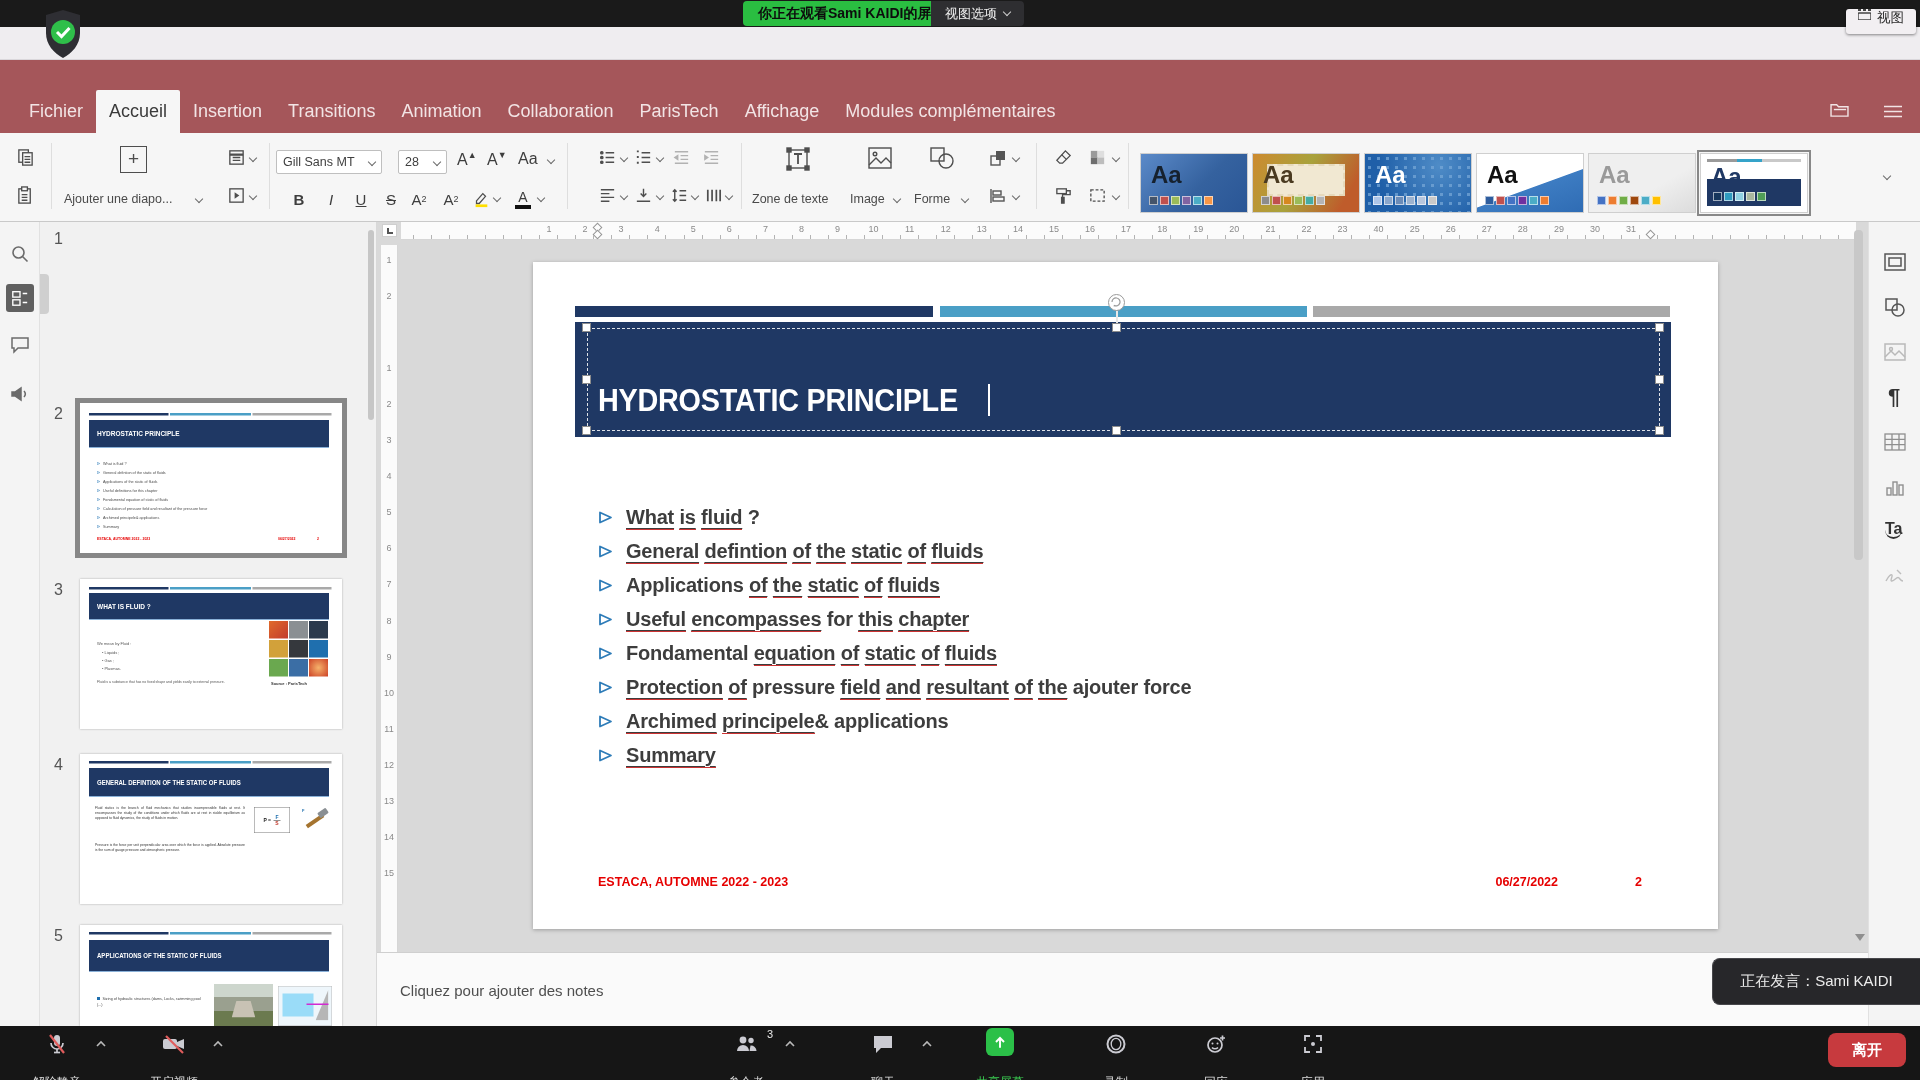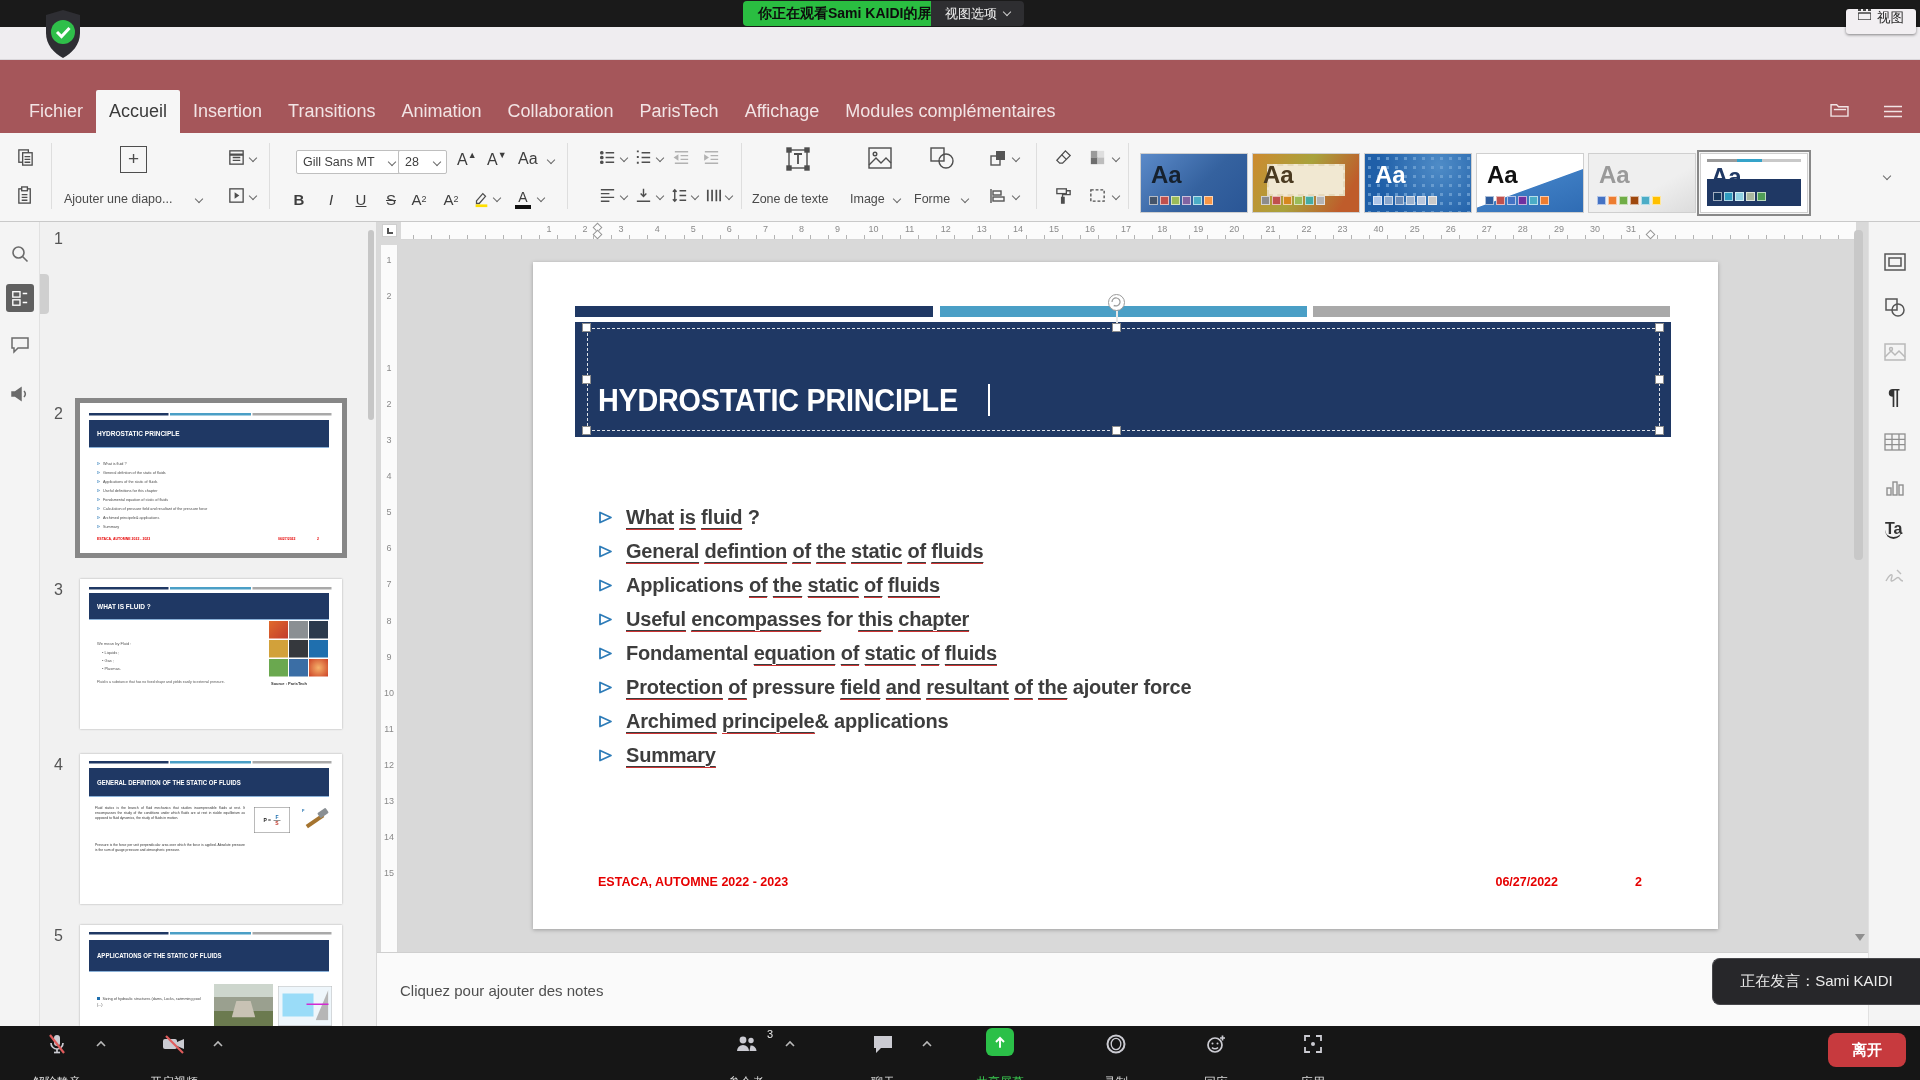--- a/index.html
+++ b/index.html
@@ -265,21 +265,21 @@
     </div>
     <span class="crt" style="position:absolute;left:250px;top:22px"></span>
   <div class="tbtn" style="left:227px;top:53px">
       <svg width="19" height="19" viewBox="0 0 20 20">
         <rect x="3" y="3" width="14" height="14" fill="none" stroke="#4e4e4e" stroke-width="1.4"></rect>
         <path d="M8 6.5l5 3.5-5 3.5z" fill="#4e4e4e"></path>
       </svg>
     </div>
     <span class="crt" style="position:absolute;left:250px;top:60px"></span>
 
-  <div class="fsel" style="left:296px;width:106px">
+  <div class="fsel" style="left:276px;width:106px">
       <span>Gill Sans MT</span>
       <span class="crt"></span>
     </div>
   <div class="fsel" style="left:398px;width:49px">
       <span>28</span>
       <span class="crt"></span>
     </div>
   <div class="tbtn" style="left:457px;top:17px;font-size:16px;color:#3e3e3e"><span>A</span><span style="font-size:9px;vertical-align:7px">▲</span></div>
   <div class="tbtn" style="left:487px;top:17px;font-size:16px;color:#3e3e3e"><span>A</span><span style="font-size:9px;vertical-align:7px">▼</span></div>
   <div class="tbtn" style="left:518px;top:17px;font-size:16px;color:#3e3e3e"><span>Aa</span></div>

